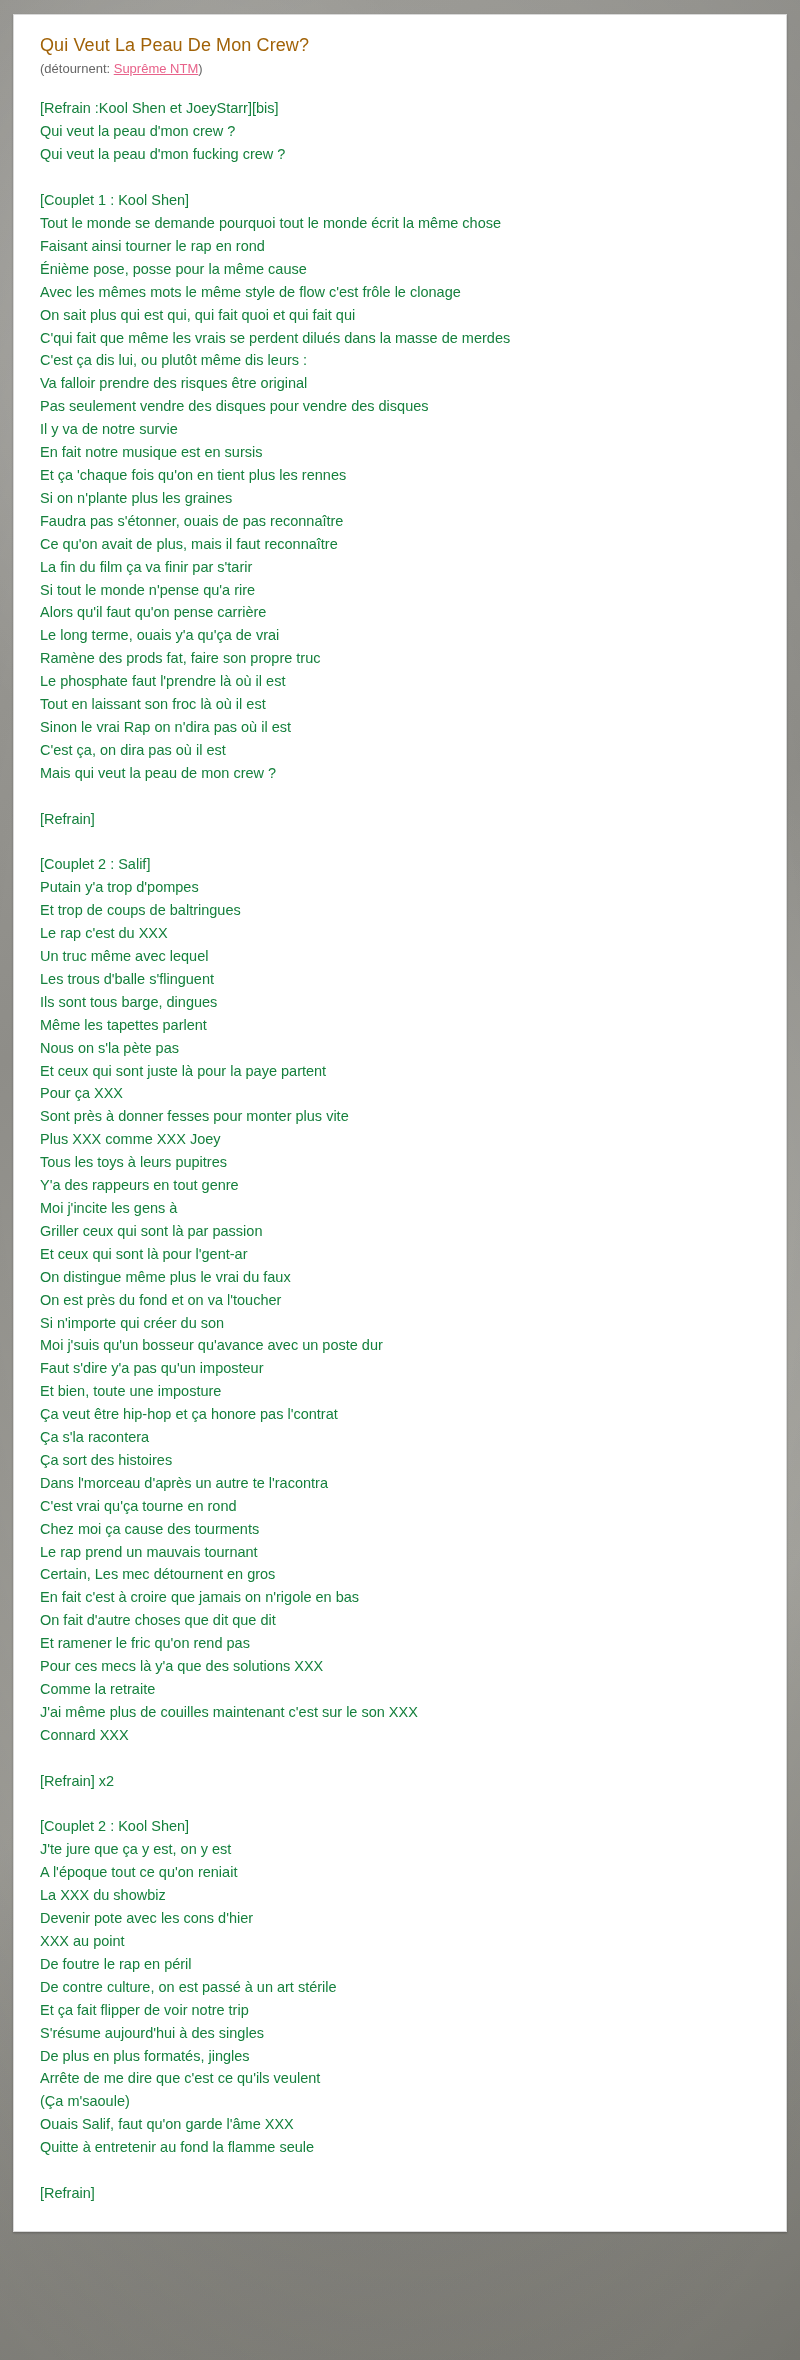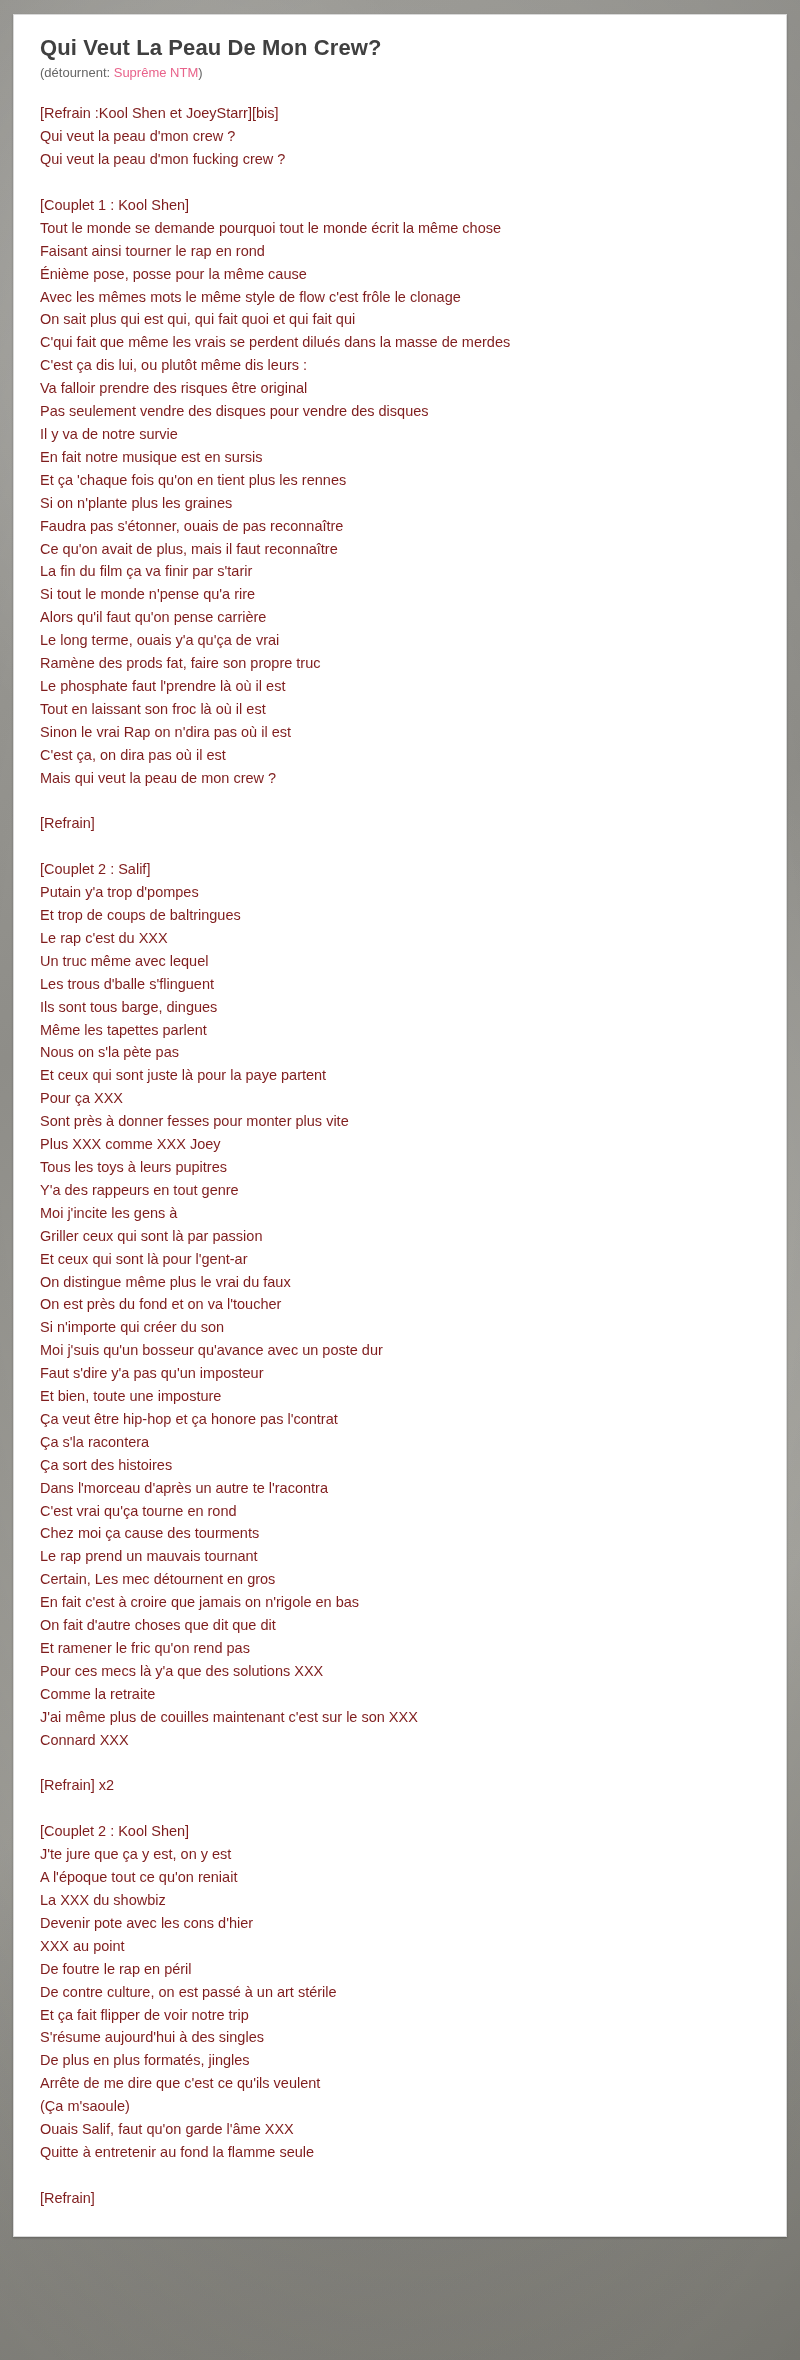--- a/index.html
+++ b/index.html
@@ -40,40 +40,41 @@
   }
   .lyrics-card {
     margin: 0 13px;
     background: #ffffff;
     border: 1px solid #d8d8d8;
     box-shadow: 0 1px 2px rgba(0,0,0,0.25);
     padding: 20px 26px 26px 26px;
     box-sizing: border-box;
   }
   .song-title {
-    font-size: 22px;
-    color: #404040;
-    font-weight: bold;
+    font-size: 18px;
+    color: #a16207;
+    font-weight: normal;
     margin: 0 0 4px 0;
     letter-spacing: 0.1px;
     line-height: 1.2;
   }
   .artist-line {
     font-size: 13px;
     color: #666666;
     margin: 0 0 20px 0;
     line-height: 1.3;
   }
   .artist-link {
     color: #e8628a;
+    text-decoration: underline;
     cursor: pointer;
   }
   .lyrics-body {
     font-size: 14.5px;
-    color: #7f1d1d;
+    color: #15803d;
     line-height: 1.58;
     white-space: pre-wrap;
     word-wrap: break-word;
     font-family: "Liberation Sans", sans-serif;
   }
 </style>
 </head>
 <body>
 
 <div class="bg-layer"></div>

